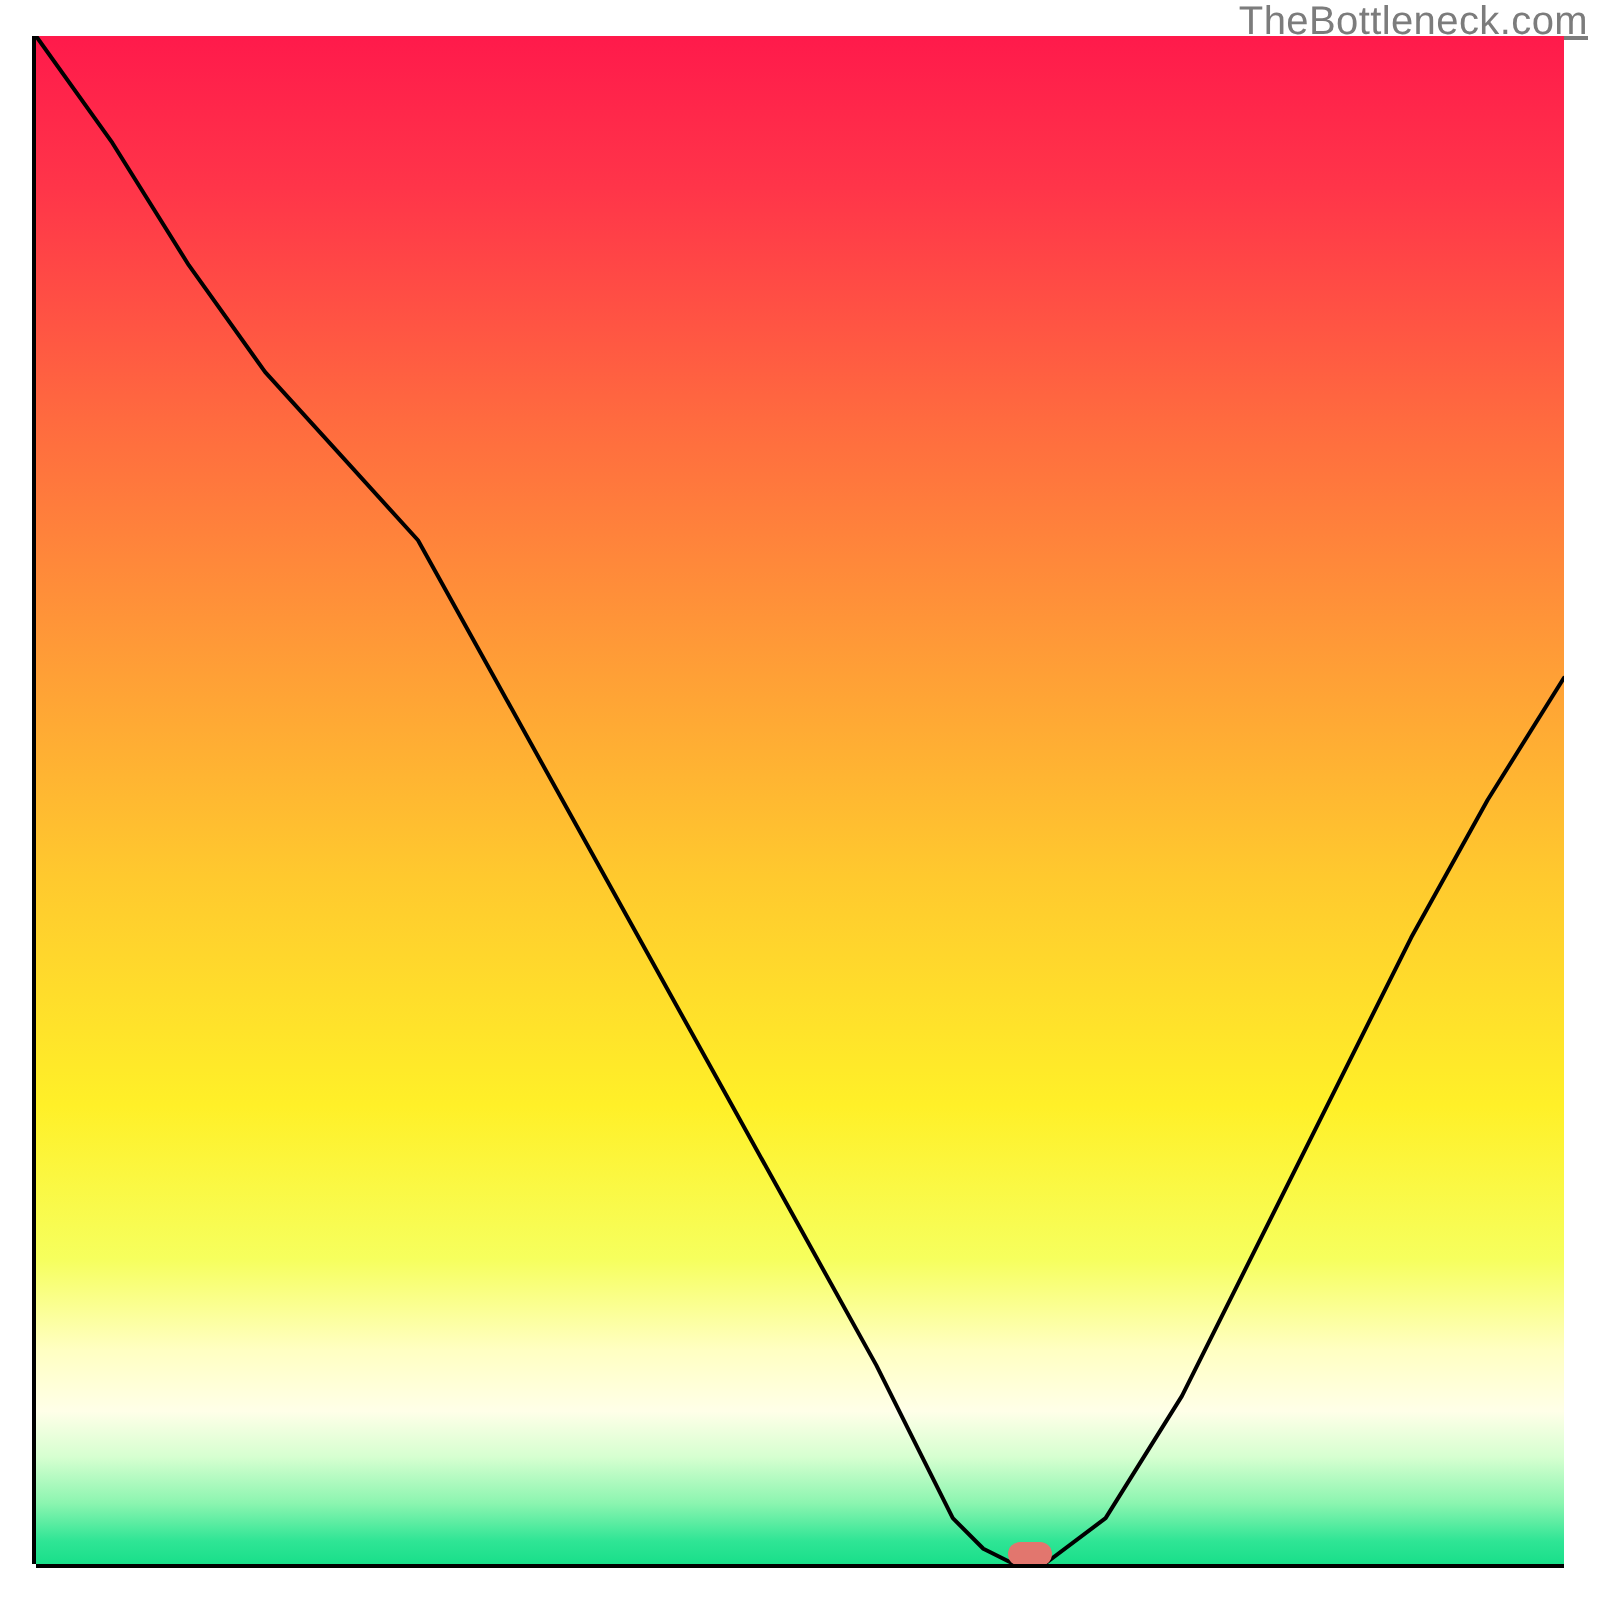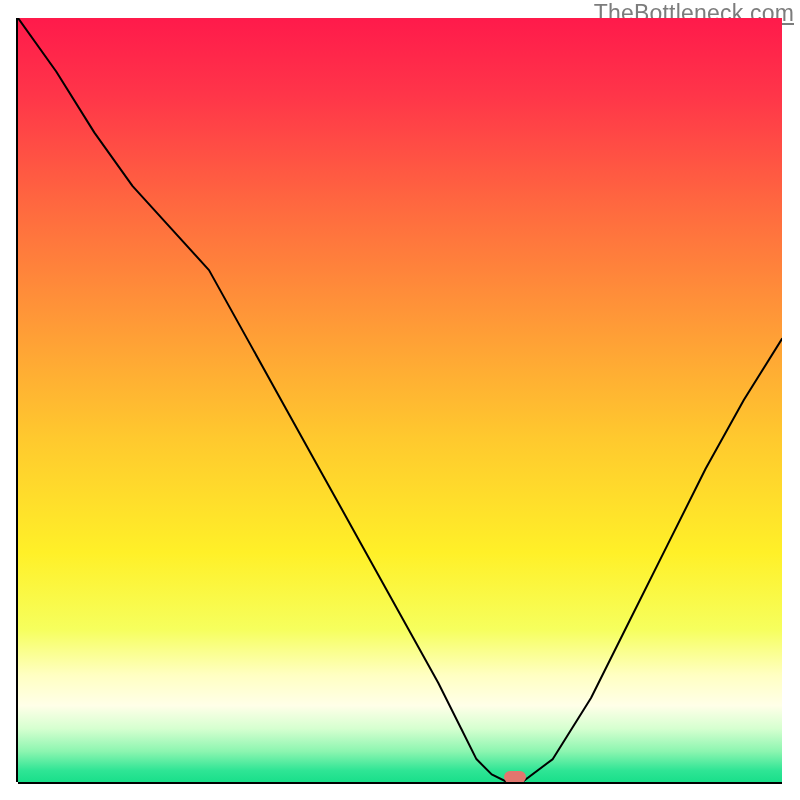--- a/index.html
+++ b/index.html
@@ -40,21 +40,21 @@
     transform: translate(-50%, -50%);
   }
   .axis-line {
     position: absolute;
     background: #000;
   }
   .watermark {
     position: absolute;
     top: 0;
     right: 6px;
-    font-size: 23px;
+    font-size: 20px;
     color: #7c7c7c;
     font-weight: 500;
     letter-spacing: 0.2px;
     text-decoration: underline;
   }
 </style>
 </head>
 <body>
 
 <div class="chart-container">

